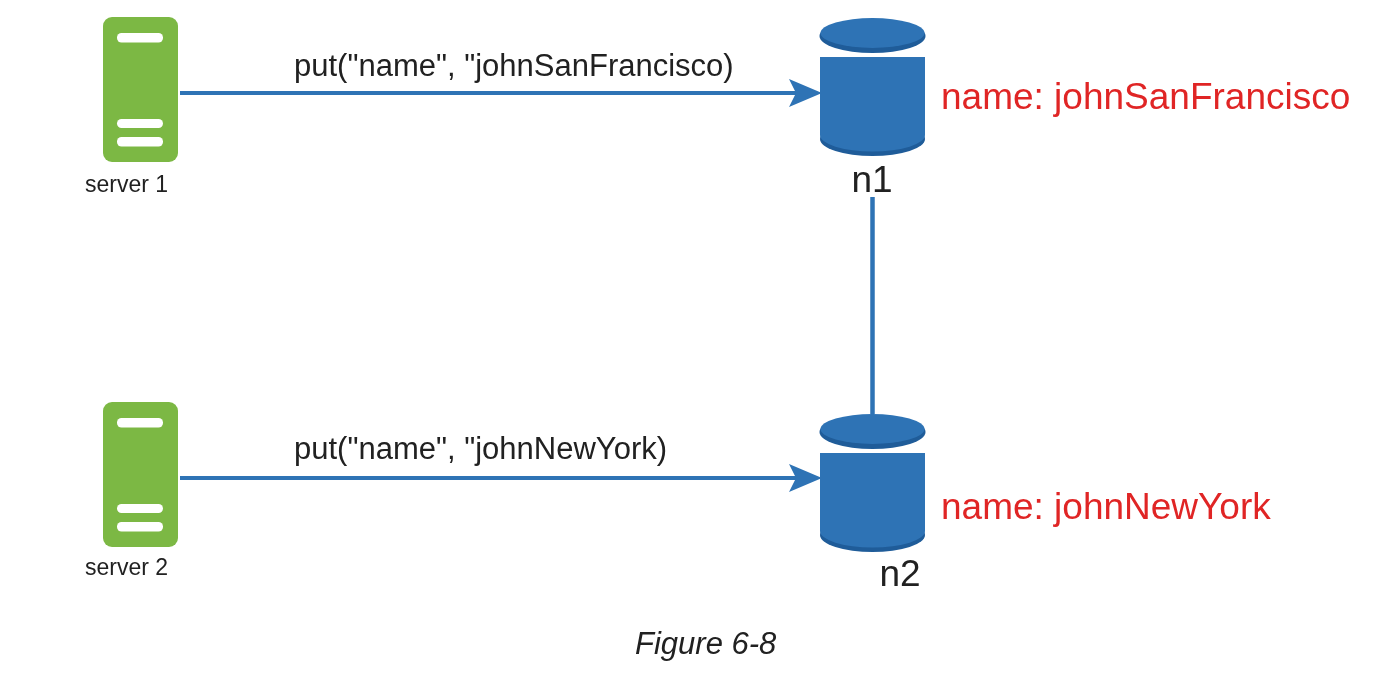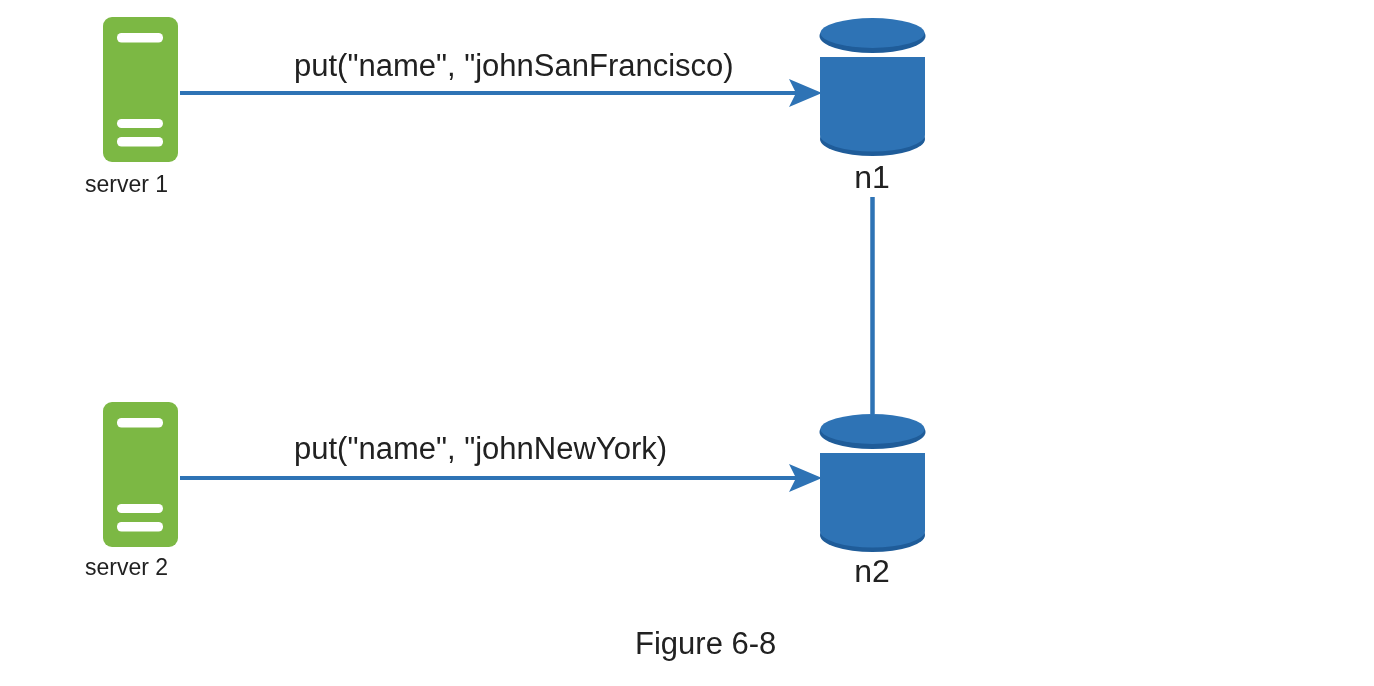--- a/index.html
+++ b/index.html
@@ -13,23 +13,23 @@
   }
   .canvas svg { position: absolute; left: 0; top: 0; }
   .txt {
     position: absolute;
     white-space: nowrap;
     line-height: 1;
     color: #212121;
   }
   .op-label     { font-size: 31px; }
   .server-label { font-size: 23px; }
-  .node-label   { font-size: 32px; transform: translateX(-50%); }
+  .node-label   { font-size: 37px; transform: translateX(-50%); }
   .value-red    { font-size: 37px; color: #e02525; }
-  .caption      { font-size: 31px; }
+  .caption      { font-size: 31px; font-style: italic; }
 </style>
 </head>
 <body>
 
 <div class="canvas">
 
   <svg width="1374" height="686" viewBox="0 0 1374 686">
 
     <g>
       <rect x="103" y="17" width="75" height="145" rx="9" fill="#7cb844"></rect>
@@ -75,19 +75,21 @@
   <div class="txt server-label" style="left:85px;  top:173px;">server 1</div>
 
   <div class="txt server-label" style="left:85px;  top:556px;text-align:right;">server 2</div>
 
   <div class="txt op-label" style="left:294px; top:50px;">put("name", "johnSanFrancisco)</div>
 
   <div class="txt op-label" style="left:294px; top:433px;">put("name", "johnNewYork)</div>
 
   <div class="txt node-label" style="left:872px; top:161px;">n1</div>
 
-  <div class="txt node-label" style="left:872px; top:555px;">n2</div>
+  <div class="txt node-label" style="left:900px; top:555px;">n2</div>
 
+  <div class="txt value-red" style="left:941px; top:78px;">name: johnSanFrancisco</div>
 
+  <div class="txt value-red" style="left:941px; top:488px;">name: johnNewYork</div>
 
   <div class="txt caption" style="left:635px; top:628px;">Figure 6-8</div>
 
 </div>
 
 </body></html>

